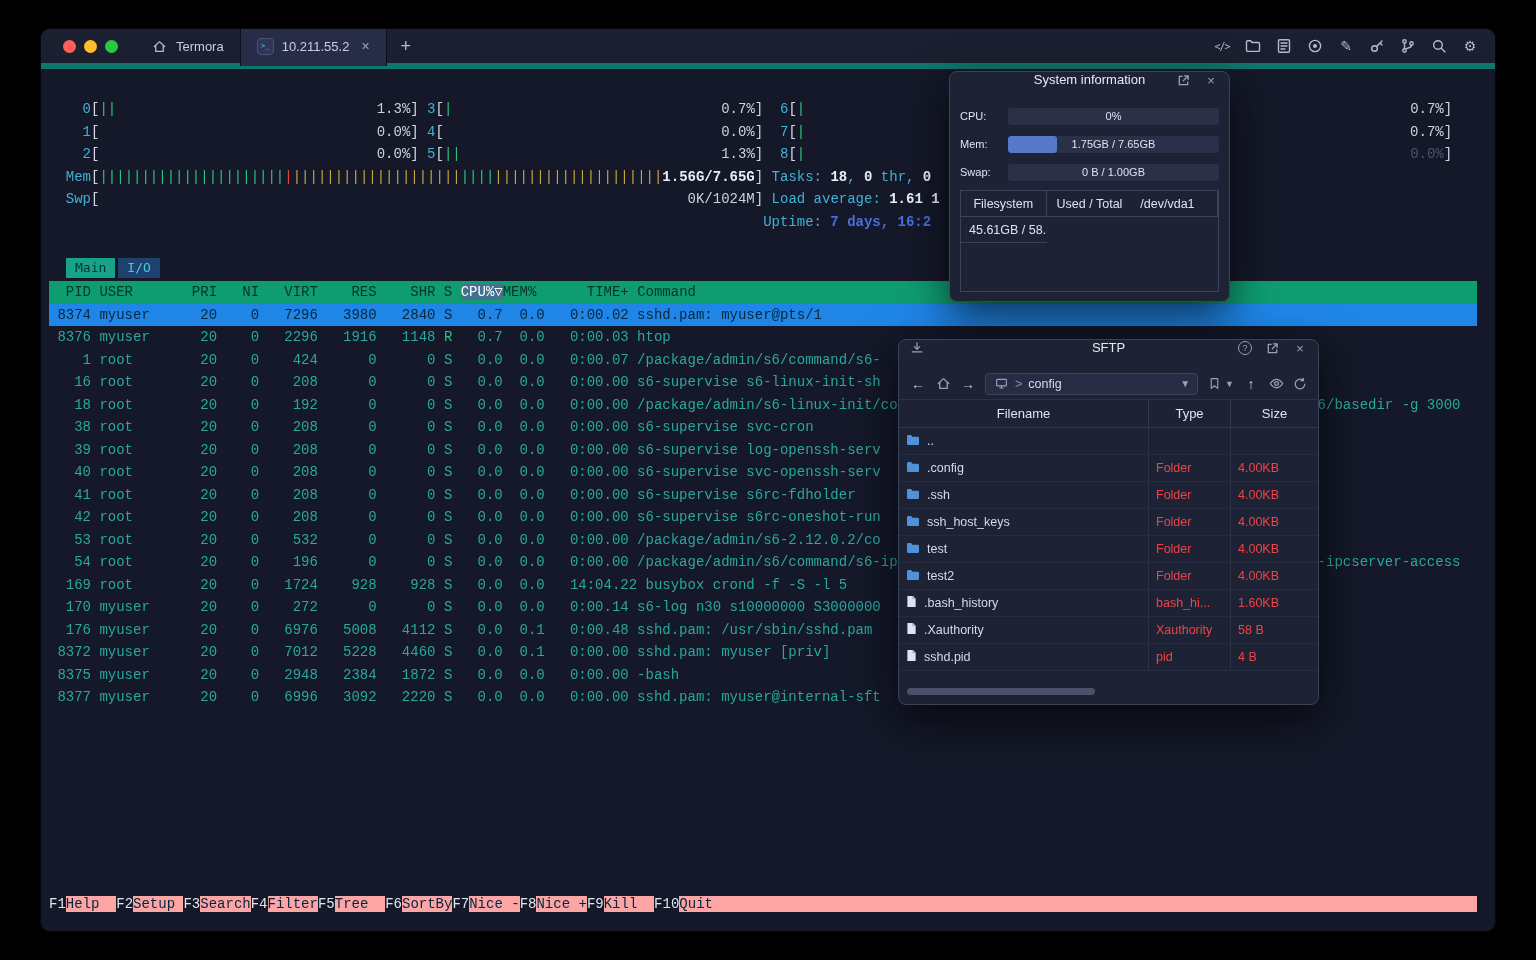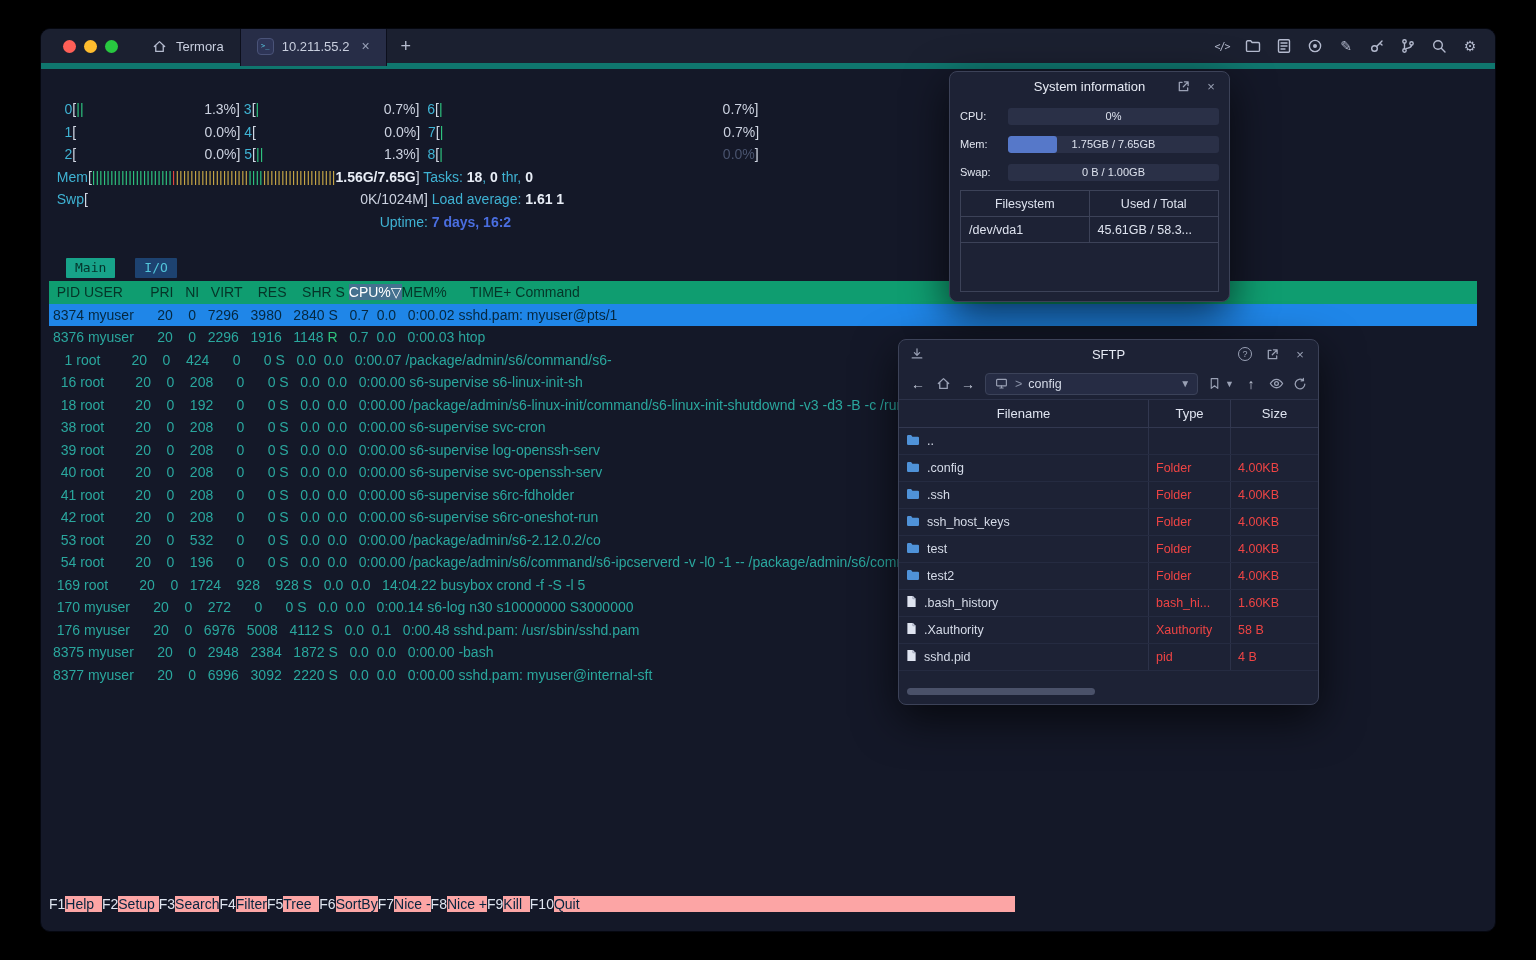--- a/index.html
+++ b/index.html
@@ -15,23 +15,23 @@
   .tab .close{color:#99a1b8;font-size:14px;margin-left:4px}
   .term-badge{width:17px;height:17px;border-radius:4px;background:#2e3557;border:1px solid #4a5378;color:#5ad0e8;font-family:"DejaVu Sans Mono",monospace;font-size:7px;display:flex;align-items:center;justify-content:center}
   .newtab{color:#b6bccf;font-size:18px;padding:0 14px;line-height:40px}
   .tb-icons{margin-left:auto;display:flex;align-items:center;gap:13px;padding-right:16px;color:#b4bace}
   .tb-icon{width:18px;height:18px;display:flex;align-items:center;justify-content:center;font-size:14px}
   .tb-icon svg{stroke:#b4bace;fill:none;stroke-width:1.4;stroke-linecap:round;stroke-linejoin:round}
   .code-glyph{font-family:"DejaVu Sans Mono",monospace;font-size:10px;letter-spacing:-1px}
 
   
   .term{position:absolute;left:8px;top:40px;width:1428px;bottom:0;background:#141828;font-family:"DejaVu Sans Mono",monospace;font-size:14px;line-height:22.5px;color:#2aa79e;overflow:hidden}
-  pre.tline{font-family:Liberation Sans, sans-serif;white-space:pre;height:22.5px}
+  pre.tline{font-family:Liberation Mono, monospace;white-space:pre;height:22.5px}
   #meter-block{position:absolute;left:0;top:29px}
-  #view-tabs{position:absolute;left:17px;top:189px;display:flex;gap:20px;font-size:13px}
+  #view-tabs{position:absolute;left:17px;top:189px;display:flex;gap:3px;font-size:13px}
   .vtab{padding:0 9px;line-height:20px;border-radius:1px}
   .vtab.active{background:#17a389;color:#04332a}
   .vtab:not(.active){background:#1d4270;color:#52c5da}
   #proc-block{position:absolute;left:0;top:212px;right:0}
   .hdr{background:#0f9d70;color:#053528}
   .sortcell{background:#44718f;color:#ffffff}
   .proc{color:#2aa79e}
   .proc.sel{background:#1f86e8}
   .proc.sel, .proc.sel span{color:#05273f}
   .t-cyan{color:#3fb3d4}
@@ -41,35 +41,35 @@
   .t-dimpct{color:#49536e}
   .t-lbl{color:#3fb3d4}
   .t-valb{color:#e8edf6;font-weight:bold}
   .t-upt{color:#4a6ee0;font-weight:bold}
   #fn-bar{position:absolute;left:0;top:824px}
   .fkey{color:#dfe5f0}
   .flabel{background:#fca5a5;color:#07243e}
 
   
   .panel{position:absolute;background:#1d2235;border:1px solid #3c4258;border-radius:8px;box-shadow:0 14px 44px rgba(0,0,0,.65)}
-  .panel-title{position:relative;height:28px;display:flex;align-items:center;justify-content:center;color:#e6eaf4;font-size:13px}
+  .panel-title{position:relative;height:28px;display:flex;justify-content:center;color:#e6eaf4;font-size:13px}
   .panel-title .left-ic{position:absolute;left:10px;display:flex;gap:10px}
   .panel-title .right-ic{position:absolute;right:10px;display:flex;gap:12px;align-items:center;color:#9aa1b5}
   .pico{width:16px;height:16px;display:flex;align-items:center;justify-content:center;font-size:13px;color:#9aa1b5}
   .pico svg{stroke:#9aa1b5;fill:none;stroke-width:1.4;stroke-linecap:round;stroke-linejoin:round}
   .qmark{width:14px;height:14px;border:1.2px solid #9aa1b5;border-radius:50%;font-size:9px;display:flex;align-items:center;justify-content:center}
 
   #sysinfo{left:908px;top:42px;width:281px;height:231px;z-index:20}
   .si-row{display:flex;align-items:center;padding:0 10px;height:24px;margin-top:4px}
   .si-label{width:48px;color:#e2e6f0;font-size:11px}
   .sbar{position:relative;flex:1;height:17px;background:#2a3047;border-radius:3px;overflow:hidden}
   .sbar .fill{position:absolute;left:0;top:0;bottom:0;background:#5678c9;border-radius:3px}
   .sbar .btext{position:absolute;inset:0;text-align:center;font-size:11px;line-height:17px;color:#dde2ee}
   .fs-table{position:absolute;left:10px;right:10px;top:118px;bottom:9px;border:1px solid #3c4258;font-size:12.5px;color:#dee3ef}
-  .fs-grid{display:grid;grid-template-columns:1fr 1fr}
+  .fs-grid{display:grid;grid-template-columns:1fr 1fr 1fr}
   .fs-cell{height:26px;line-height:26px;border-bottom:1px solid #3c4258;padding:0 8px;white-space:nowrap;overflow:hidden}
   .fs-cell.head{text-align:center}
   .fs-cell.c1{border-right:1px solid #3c4258}
 
   #sftp{left:857px;top:310px;width:421px;height:366px;z-index:30}
   .sftp-toolbar{height:32px;display:flex;align-items:center;gap:8px;padding:0 10px;color:#c3c9d8;border-bottom:1px solid #2c3249}
   .nav-arrow{font-size:14px;width:18px;text-align:center;color:#c3c9d8}
   .pathbox{flex:1;height:22px;background:#262c44;border:1px solid #3b4259;border-radius:4px;display:flex;align-items:center;gap:6px;padding:0 7px;font-size:12.5px;color:#d5dbe8}
   .path-sep{color:#8a92a8}
   .pathbox .chev{margin-left:auto;color:#9aa1b5;font-size:10px}
@@ -177,20 +177,21 @@
           <pre class="tline proc"><span>   38 root        20    0    208      0      0 </span><span>S</span><span>   0.0  0.0   0:00.00 s6-supervise svc-cron</span></pre>
           <pre class="tline proc"><span>   39 root        20    0    208      0      0 </span><span>S</span><span>   0.0  0.0   0:00.00 s6-supervise log-openssh-serv</span></pre>
           <pre class="tline proc"><span>   40 root        20    0    208      0      0 </span><span>S</span><span>   0.0  0.0   0:00.00 s6-supervise svc-openssh-serv</span></pre>
           <pre class="tline proc"><span>   41 root        20    0    208      0      0 </span><span>S</span><span>   0.0  0.0   0:00.00 s6-supervise s6rc-fdholder</span></pre>
           <pre class="tline proc"><span>   42 root        20    0    208      0      0 </span><span>S</span><span>   0.0  0.0   0:00.00 s6-supervise s6rc-oneshot-run</span></pre>
           <pre class="tline proc"><span>   53 root        20    0    532      0      0 </span><span>S</span><span>   0.0  0.0   0:00.00 /package/admin/s6-2.12.0.2/co</span></pre>
           <pre class="tline proc"><span>   54 root        20    0    196      0      0 </span><span>S</span><span>   0.0  0.0   0:00.00 /package/admin/s6/command/s6-ipcserverd -v -l0 -1 -- /package/admin/s6/command/s6-ipcserver-access</span></pre>
           <pre class="tline proc"><span>  169 root        20    0   1724    928    928 </span><span>S</span><span>   0.0  0.0   14:04.22 busybox crond -f -S -l 5</span></pre>
           <pre class="tline proc"><span>  170 myuser      20    0    272      0      0 </span><span>S</span><span>   0.0  0.0   0:00.14 s6-log n30 s10000000 S3000000</span></pre>
           <pre class="tline proc"><span>  176 myuser      20    0   6976   5008   4112 </span><span>S</span><span>   0.0  0.1   0:00.48 sshd.pam: /usr/sbin/sshd.pam </span></pre>
+          <pre class="tline proc"><span> 8372 myuser      20    0   7012   5228   4460 </span><span>S</span><span>   0.0  0.1   0:00.00 sshd.pam: myuser [priv]</span></pre>
           <pre class="tline proc"><span> 8375 myuser      20    0   2948   2384   1872 </span><span>S</span><span>   0.0  0.0   0:00.00 -bash</span></pre>
           <pre class="tline proc"><span> 8377 myuser      20    0   6996   3092   2220 </span><span>S</span><span>   0.0  0.0   0:00.00 sshd.pam: myuser@internal-sft</span></pre>
         </div>
     </div>
     <pre class="tline" id="fn-bar"><span class="fkey">F1</span><span class="flabel">Help  </span><span class="fkey">F2</span><span class="flabel">Setup </span><span class="fkey">F3</span><span class="flabel">Search</span><span class="fkey">F4</span><span class="flabel">Filter</span><span class="fkey">F5</span><span class="flabel">Tree  </span><span class="fkey">F6</span><span class="flabel">SortBy</span><span class="fkey">F7</span><span class="flabel">Nice -</span><span class="fkey">F8</span><span class="flabel">Nice +</span><span class="fkey">F9</span><span class="flabel">Kill  </span><span class="fkey">F10</span><span class="flabel">Quit  </span><span class="flabel">                                                                                                              </span></pre>
   </div>
 
   <div class="panel" id="sysinfo">
     <div class="panel-title">
       <span>System information</span>

